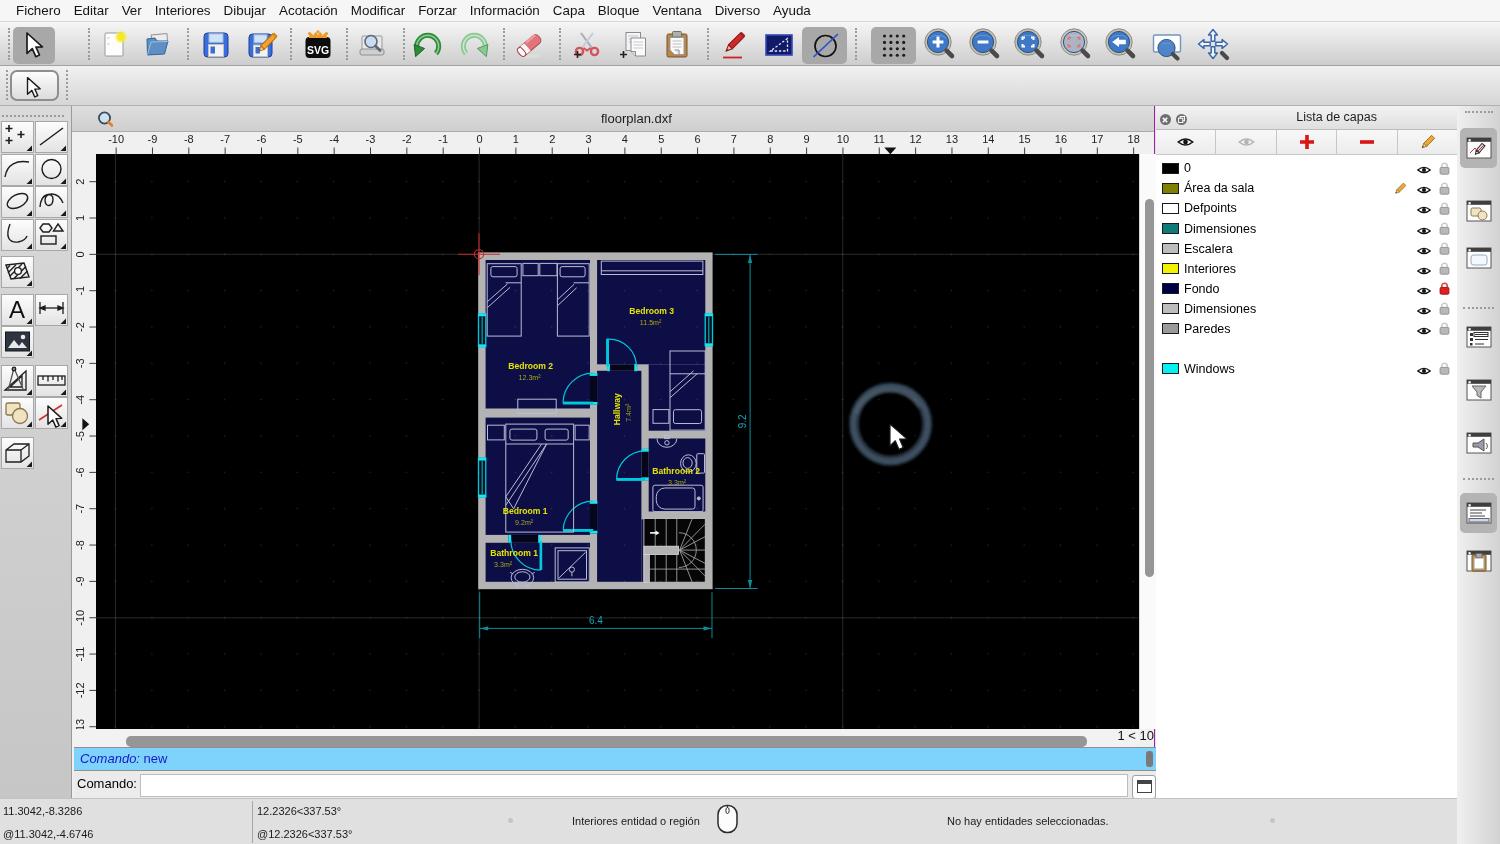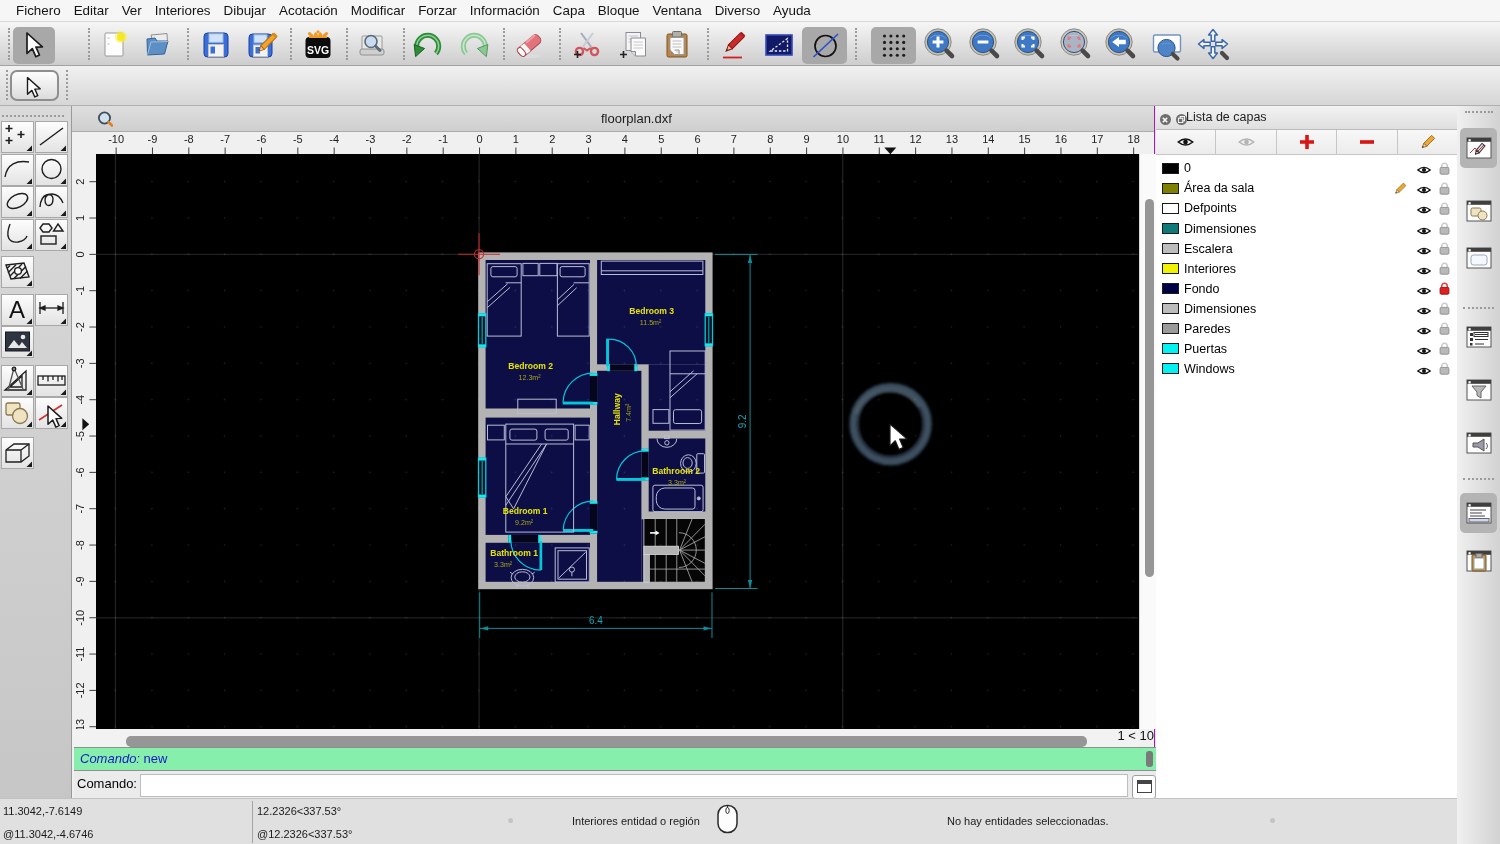--- a/index.html
+++ b/index.html
@@ -18,21 +18,21 @@
 #hruler{position:absolute;left:0;top:25.6px;width:100%;height:22.6px;background:#f0f0f0}
 #vruler{position:absolute;left:0;top:48.2px;width:24.4px;height:574.7px;background:#f0f0f0}
 #cv{position:absolute;left:24.4px;top:48.2px;width:1042.2px;height:574.7px;background:#000}
 #dots{position:absolute;left:24.4px;top:48.2px;width:1042.2px;height:574.7px;pointer-events:none;
   background-image:radial-gradient(circle,rgba(190,196,226,0.19) 0.75px,rgba(0,0,0,0) 1.05px);
   background-size:36.35px 36.35px;background-position:1.4px 9.4px}
 #vscroll{position:absolute;left:1066.6px;top:48.2px;width:17.7px;height:574.7px;background:#fafafa;border-left:1px solid #d5d5d5}
 #hscroll{position:absolute;left:0;top:622.9px;width:1066.6px;height:18.4px;background:#f2f2f2}
 .thumb{position:absolute;background:#969696;border-radius:5px}
 #pglbl{position:absolute;left:1000px;top:621.5px;width:82px;height:18px;font-size:13px;color:#111;text-align:right}
-#hist{position:absolute;left:2px;top:641.3px;width:1082.3px;height:23.7px;background:#86efac;border-top:1px solid #8f8f8f;border-bottom:1px solid #8f8f8f;font-size:13px;color:#1818c8;padding:3px 0 0 6px}
+#hist{position:absolute;left:2px;top:641.3px;width:1082.3px;height:23.7px;background:#7dd3fc;border-top:1px solid #8f8f8f;border-bottom:1px solid #8f8f8f;font-size:13px;color:#1818c8;padding:3px 0 0 6px}
 #cmdrow{position:absolute;left:2px;top:665px;width:1082.3px;height:27px;background:#ebebeb;font-size:13px}
 #cmdrow .fld{position:absolute;left:66px;top:2.5px;width:988px;height:23.5px;background:#fff;border:1px solid #bdbdbd}
 #cmdrow .btn{position:absolute;left:1058px;top:3.5px;width:24px;height:24px;background:#fff;border:1px solid #9f9f9f;border-radius:3px}
 #dock{left:1156px;top:106px;width:301.3px;height:692px;background:#fff}
 #dhead{position:absolute;left:0;top:0;width:100%;height:24.4px;background:linear-gradient(#f3f3f3,#dfdfdf);border-bottom:1px solid #bcbcbc}
 #dtools{position:absolute;left:0;top:24.4px;width:100%;height:24.4px;display:flex}
 #dtools .cell{flex:1;background:linear-gradient(#f8f8f8,#ececec);border-right:1px solid #c6c6c6;border-bottom:1px solid #c6c6c6;display:flex;align-items:center;justify-content:center}
 #dtools .cell:last-child{border-right:none}
 .lrow{position:absolute;left:0;width:100%;height:20px;font-size:12.5px;color:#000}
 .lsw{position:absolute;left:6px;top:4px;width:17px;height:11px;border:1.2px solid #1a1a1a}
@@ -738,21 +738,21 @@
     <div id="dhead">
       <div class="abs" style="left:3.5px;top:8px;width:11px;height:11px;border-radius:50%;background:#6e6e6e"></div>
       <svg class="abs" style="left:6px;top:10.5px" width="6" height="6" viewBox="0 0 6 6">
         <path d="M0.8,0.8 L5.2,5.2 M5.2,0.8 L0.8,5.2" stroke="#fff" stroke-width="1.6"></path>
       </svg>
       <div class="abs" style="left:19.5px;top:8px;width:11px;height:11px;border-radius:50%;background:#6e6e6e"></div>
       <svg class="abs" style="left:21.5px;top:10px" width="7" height="7" viewBox="0 0 7 7">
         <rect x="2.2" y="0.4" width="4.4" height="4.4" fill="none" stroke="#fff"></rect>
         <rect x="0.4" y="2.2" width="4.4" height="4.4" fill="#6e6e6e" stroke="#fff"></rect>
       </svg>
-      <div class="abs" style="left:30px;top:4px;width:100%;text-align:left;font-size:12.5px;color:#222">Lista de capas</div>
+      <div class="abs" style="left:30px;top:4px;width:100%;text-align:center;font-size:12.5px;color:#222">Lista de capas</div>
     </div>
     <div id="dtools">
       <div class="cell">
         <svg width="17" height="10" viewBox="0 0 18 11">
           <path d="M1,5.5 Q9,-1.2 17,5.5 Q9,12.2 1,5.5 Z" fill="none" stroke="#111" stroke-width="1.7"></path>
           <circle cx="9" cy="5.5" r="2.6" fill="#111"></circle>
         </svg>
       </div>
       <div class="cell">
         <svg width="17" height="10" viewBox="0 0 18 11">
@@ -888,32 +888,20 @@
       <span class="lname">Paredes</span>
       <span class="abs" style="left:261px;top:5.5px"><svg width="14" height="10" viewBox="0 0 18 11">
           <path d="M1,5.5 Q9,-1.2 17,5.5 Q9,12.2 1,5.5 Z" fill="none" stroke="#111" stroke-width="1.7"></path>
           <circle cx="9" cy="5.5" r="2.6" fill="#111"></circle>
         </svg></span>
       <span class="abs" style="left:283px;top:3px"><svg width="11" height="13" viewBox="0 0 12 14">
           <path d="M3,6 V4.2 A3,3 0 0 1 9,4.2 V6" fill="none" stroke="#cccccc" stroke-width="1.7"></path>
           <rect x="1.2" y="5.8" width="9.6" height="7.4" rx="1.2" fill="#b9b9b9" stroke="#8d8d8d"></rect>
         </svg></span>
     </div>
-    <div class="lrow" style="top:233.2px">
-      <div class="lsw" style="background:#00f2f2"></div>
-      <span class="lname">Puertas</span>
-      <span class="abs" style="left:261px;top:5.5px"><svg width="14" height="10" viewBox="0 0 18 11">
-          <path d="M1,5.5 Q9,-1.2 17,5.5 Q9,12.2 1,5.5 Z" fill="none" stroke="#111" stroke-width="1.7"></path>
-          <circle cx="9" cy="5.5" r="2.6" fill="#111"></circle>
-        </svg></span>
-      <span class="abs" style="left:283px;top:3px"><svg width="11" height="13" viewBox="0 0 12 14">
-          <path d="M3,6 V4.2 A3,3 0 0 1 9,4.2 V6" fill="none" stroke="#cccccc" stroke-width="1.7"></path>
-          <rect x="1.2" y="5.8" width="9.6" height="7.4" rx="1.2" fill="#b9b9b9" stroke="#8d8d8d"></rect>
-        </svg></span>
-    </div>
     <div class="lrow" style="top:253.3px">
       <div class="lsw" style="background:#00f2f2"></div>
       <span class="lname">Windows</span>
       <span class="abs" style="left:261px;top:5.5px"><svg width="14" height="10" viewBox="0 0 18 11">
           <path d="M1,5.5 Q9,-1.2 17,5.5 Q9,12.2 1,5.5 Z" fill="none" stroke="#111" stroke-width="1.7"></path>
           <circle cx="9" cy="5.5" r="2.6" fill="#111"></circle>
         </svg></span>
       <span class="abs" style="left:283px;top:3px"><svg width="11" height="13" viewBox="0 0 12 14">
           <path d="M3,6 V4.2 A3,3 0 0 1 9,4.2 V6" fill="none" stroke="#cccccc" stroke-width="1.7"></path>
           <rect x="1.2" y="5.8" width="9.6" height="7.4" rx="1.2" fill="#b9b9b9" stroke="#8d8d8d"></rect>
@@ -992,21 +980,21 @@
       <rect x="1" y="1" width="24" height="3.8" fill="#3f3f3f"></rect>
       <rect x="2.5" y="2.2" width="2.2" height="2.2" fill="#fff"></rect>
       <rect x="6" y="5" width="14" height="16" rx="1" fill="#c09a58" stroke="#7d5423"></rect>
       <rect x="10" y="3.5" width="6" height="4" fill="#aaa" stroke="#666"></rect>
       <rect x="8" y="8" width="10" height="11" fill="#fff" stroke="#999"></rect>
     </svg>
     <div class="abs" style="left:6px;top:201px;width:31px;height:0;border-top:2px dotted #9b9b9b"></div>
     <div class="abs" style="left:6px;top:372px;width:31px;height:0;border-top:2px dotted #9b9b9b"></div>
   </div>
 <div id="statusbar" class="abs">
-    <span class="t1" style="left:3px">11.3042,-7.6149</span>
+    <span class="t1" style="left:3px">11.3042,-8.3286</span>
     <span class="t2" style="left:3px">@11.3042,-4.6746</span>
     <div class="abs" style="left:252px;top:2px;width:0;height:42px;border-left:1px solid #a5a5a5"></div>
     <span class="t1" style="left:257px">12.2326&lt;337.53°</span>
     <span class="t2" style="left:257px">@12.2326&lt;337.53°</span>
     <div class="dot" style="left:508px;top:19px"></div>
     <span class="abs" style="left:572px;top:16px">Interiores entidad o región</span>
     <svg class="abs" style="left:717px;top:5px" width="21" height="30" viewBox="0 0 21 30">
       <rect x="1" y="1.5" width="19" height="27" rx="9" fill="#fdfdfd" stroke="#2a2a2a" stroke-width="1.5"></rect>
       <line x1="10.5" y1="1.5" x2="10.5" y2="9.5" stroke="#2a2a2a"></line>
       <ellipse cx="10.5" cy="6.5" rx="1.7" ry="3" fill="#fff" stroke="#2a2a2a"></ellipse>

